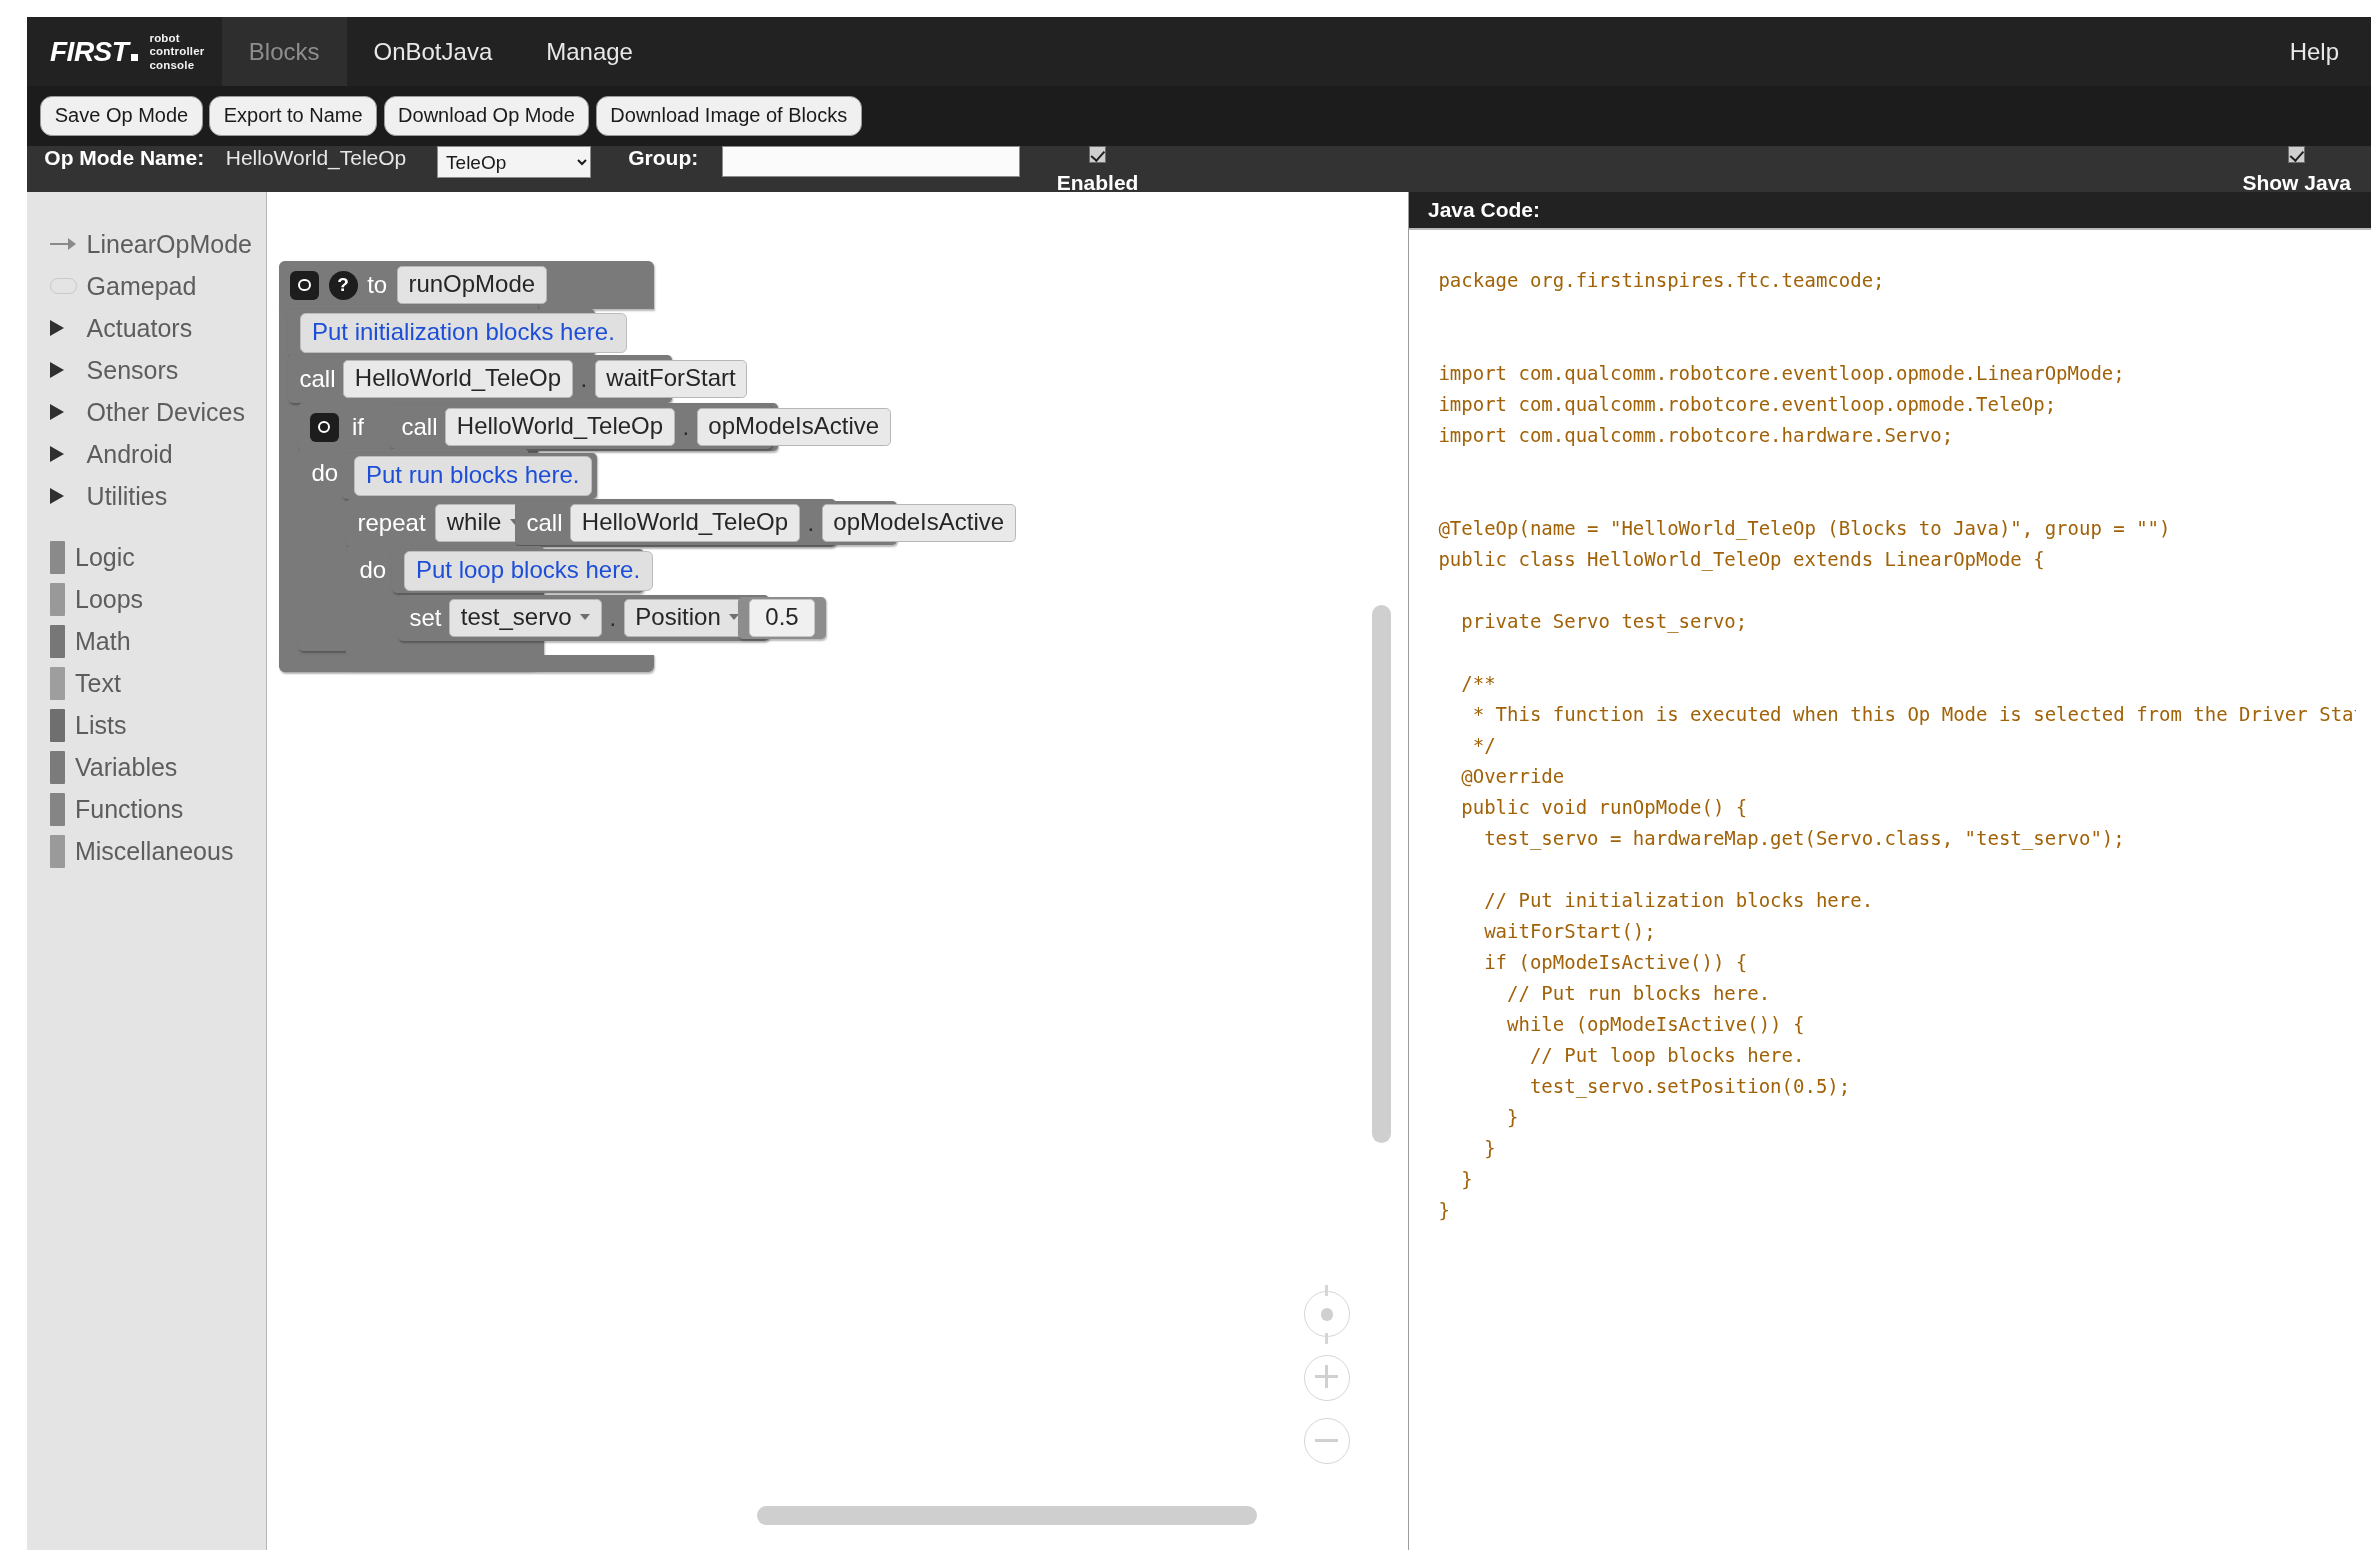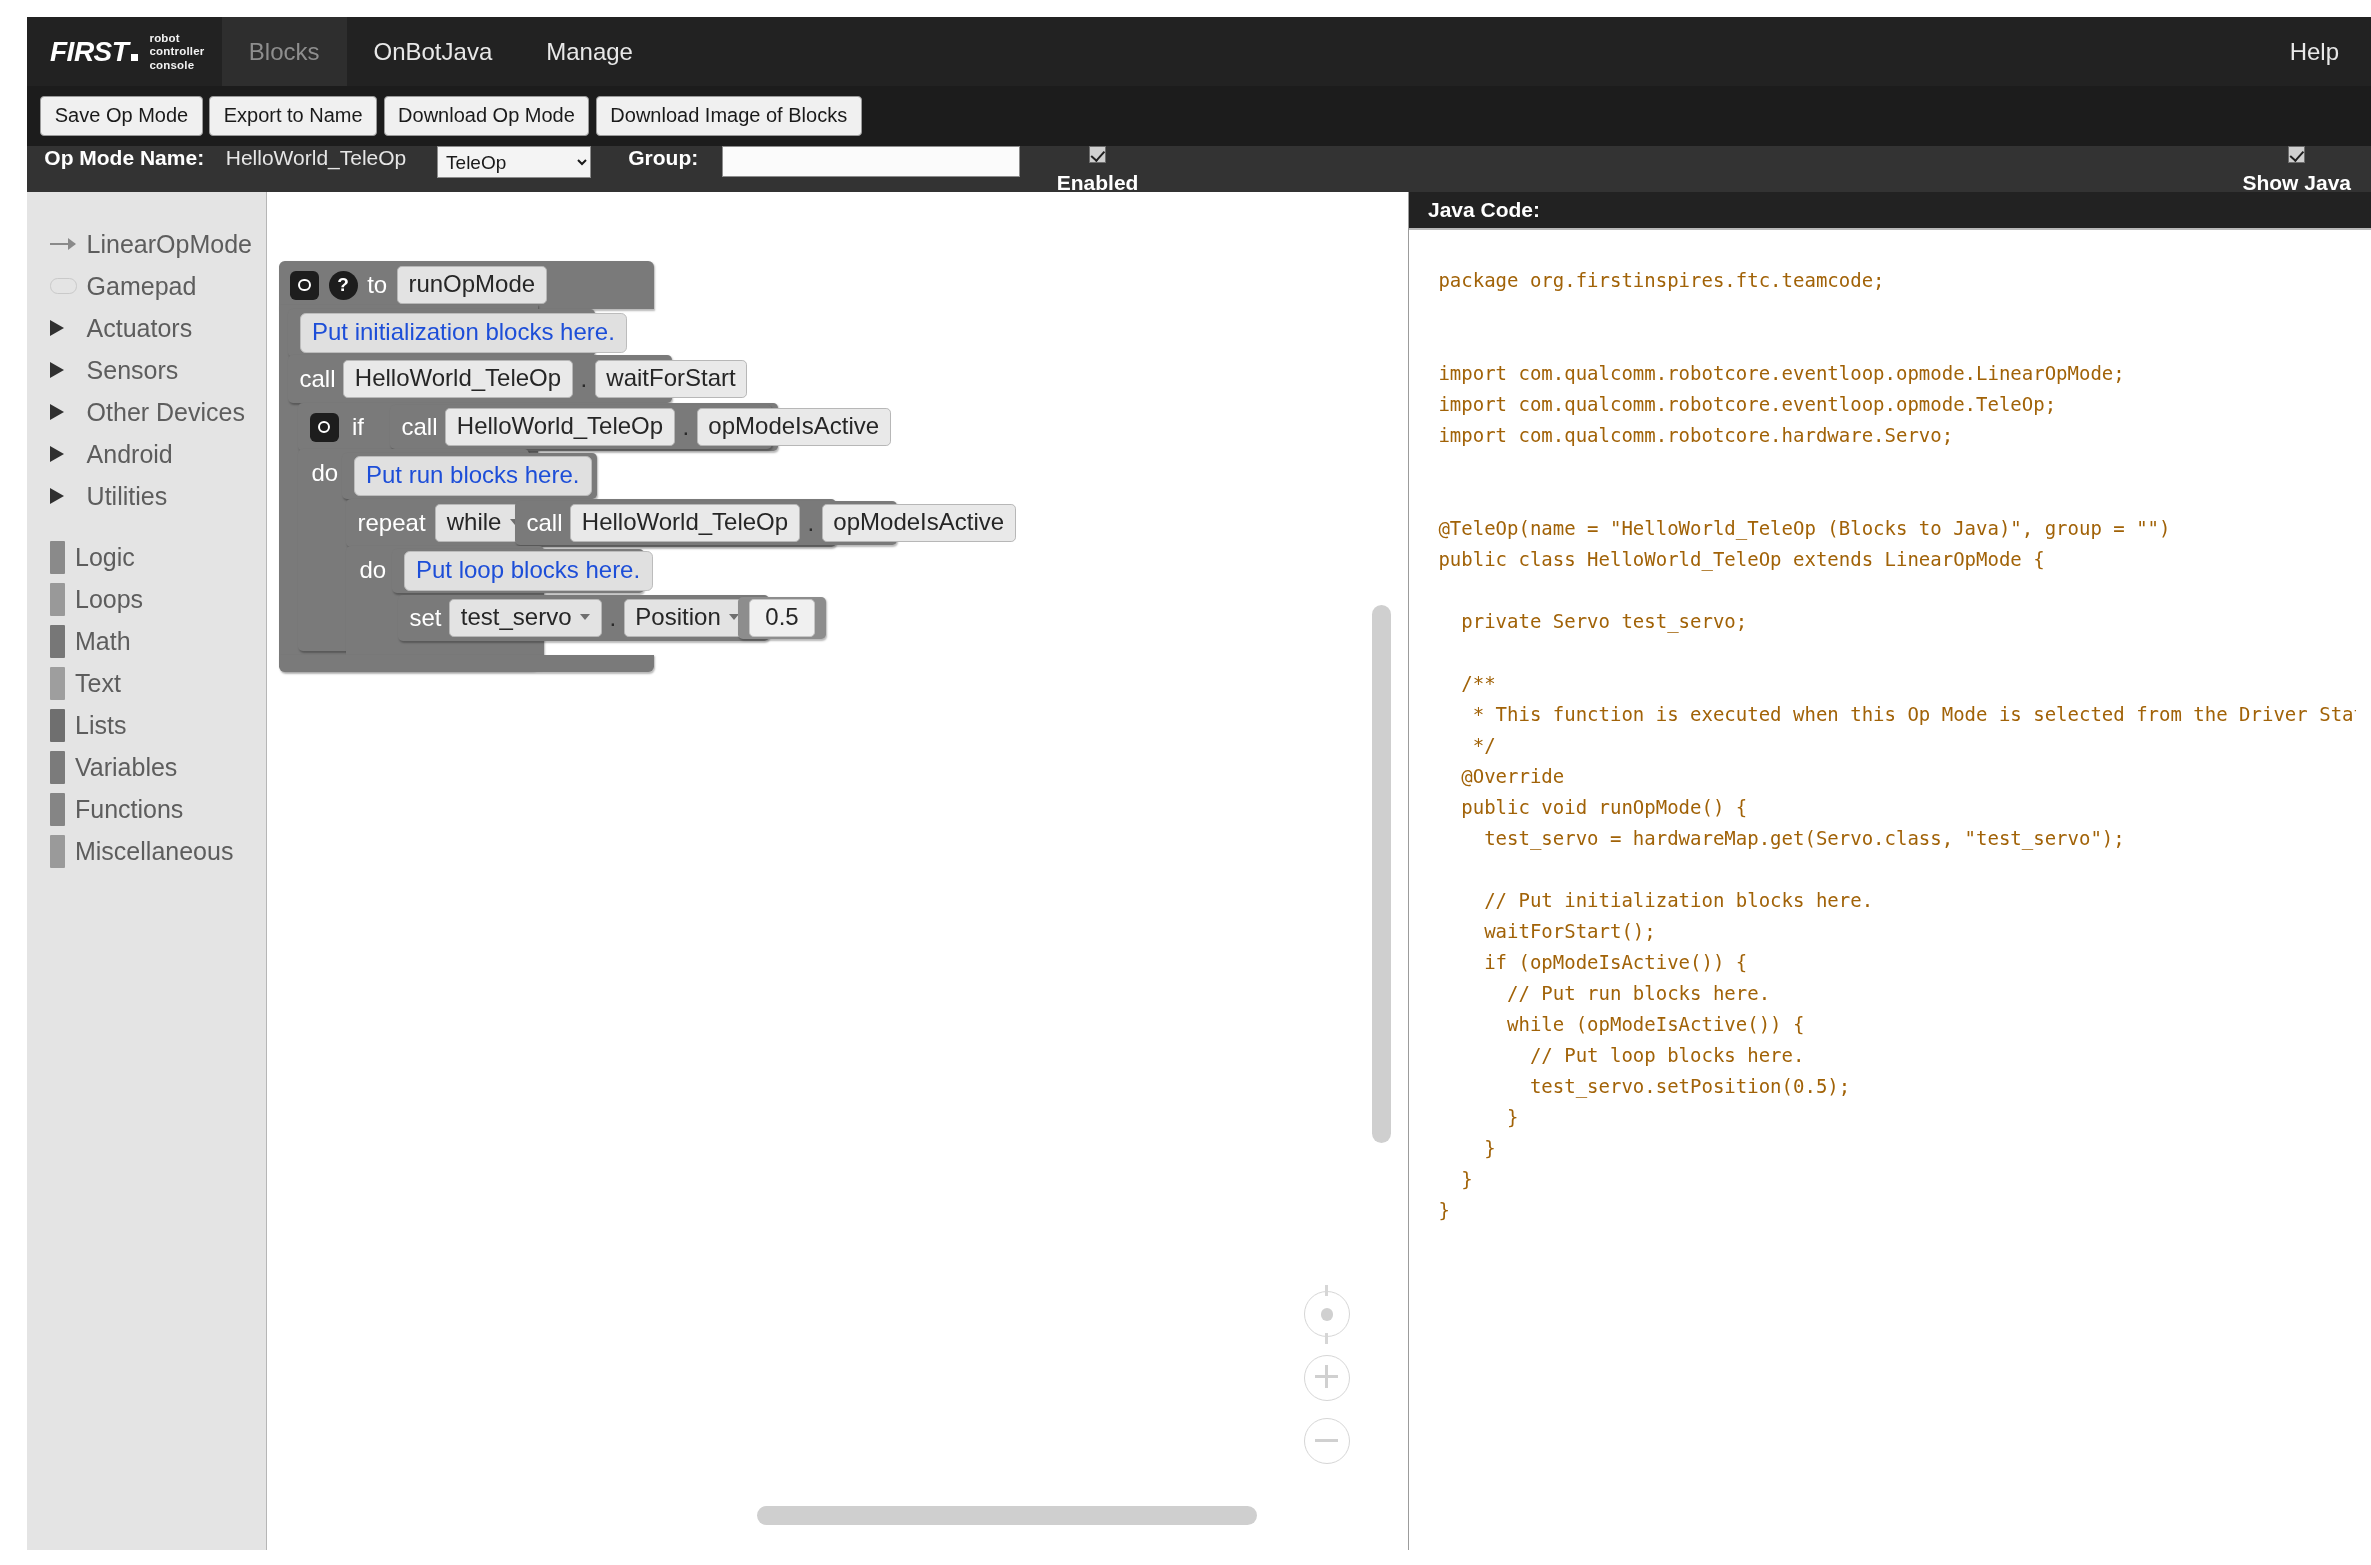--- a/index.html
+++ b/index.html
@@ -84,21 +84,21 @@
     width: 2345px; height: 60px;
     background: #1c1c1c;
     display: flex;
     align-items: center;
     padding-left: 13.4px;
     gap: 6.7px;
   }
   .tb-btn {
     background: #f0f0f0;
     border: 1px solid #9a9a9a;
-    border-radius: 4px;
+    border-radius: 12px;
     color: #1a1a1a;
     font-size: 20px;
     padding: 6.7px 13.4px 7.7px 13.4px;
     font-family: "Liberation Sans", sans-serif;
     cursor: pointer;
     white-space: nowrap;
     line-height: 1.15;
   }
 
   

